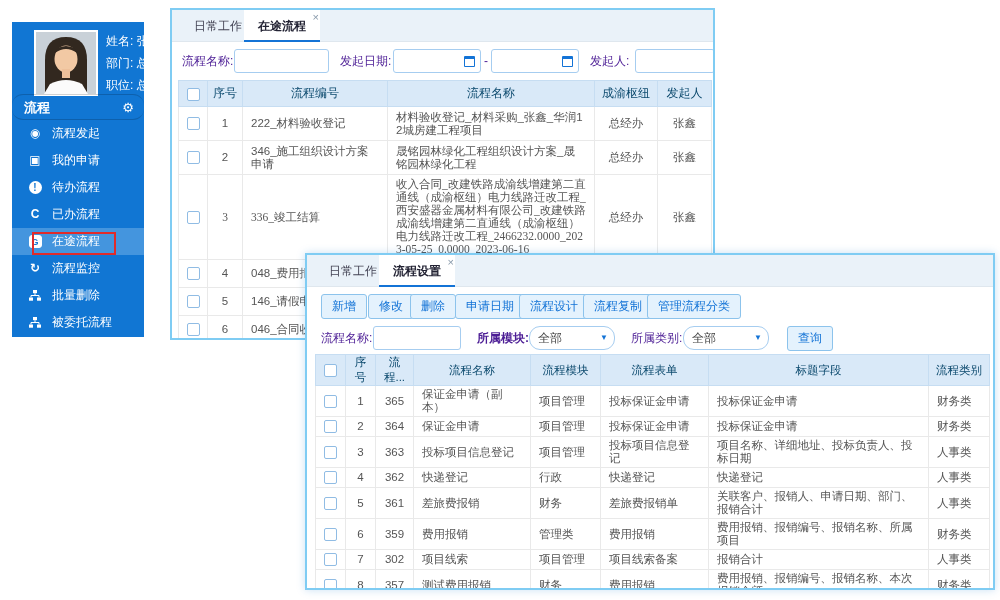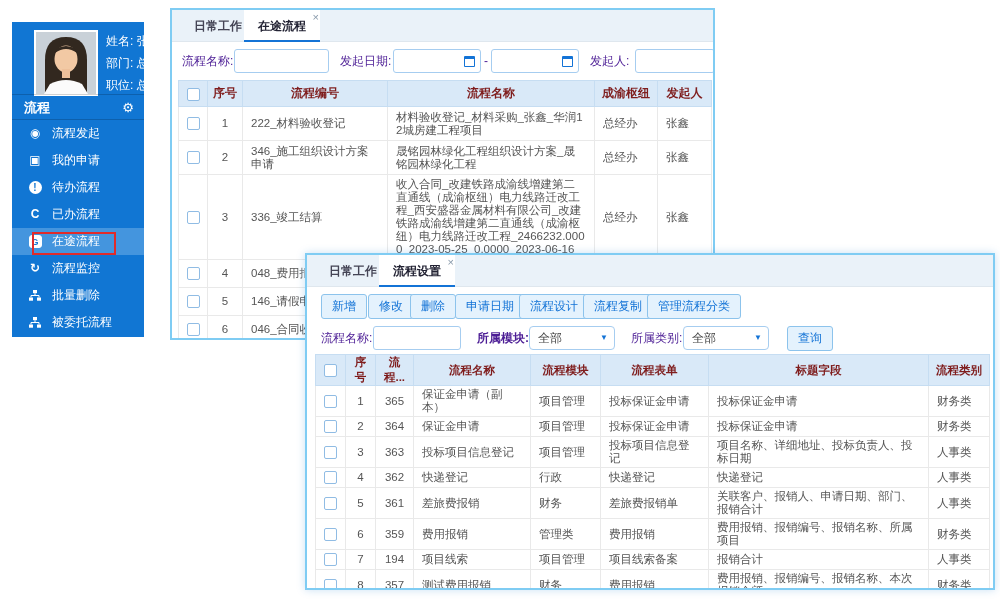--- a/index.html
+++ b/index.html
@@ -13,21 +13,21 @@
   
   .sidebar { position:absolute; left:12px; top:22px; width:132px; height:315px;
              background:#1176d3; color:#fff; z-index:1; }
   .photo { position:absolute; left:22px; top:8px; width:64px; height:66px;
            background:#fff; padding:2px; }
   .photo svg { display:block; width:60px; height:62px; }
   .profile-lines { position:absolute; left:94px; top:8px; }
   .profile-lines div { height:22px; line-height:22px; font-size:12px; white-space:nowrap; }
   .side-sec { position:absolute; left:0; top:72px; width:100%; height:26px;
               border-top:1px solid rgba(0,0,0,.18); border-bottom:1px solid rgba(0,0,0,.18);
-              line-height:25px; }
+              line-height:25px;border-radius:11px; }
   .side-sec .sec-title { font-weight:bold; font-size:13px; margin-left:12px; }
   .side-sec .gear { position:absolute; right:10px; top:0; font-size:13px; cursor:pointer; }
   .side-menu { position:absolute; left:0; top:98px; width:100%; }
   .side-item { height:27px; line-height:27px; position:relative; padding-left:40px;
                white-space:nowrap; cursor:pointer; font-size:12px; }
   .side-item.active { background:#4495de; }
   .side-item .ic { position:absolute; left:12px; top:0; width:22px; text-align:center;
                    font-size:12px; line-height:27px; }
   .ic-circle { display:inline-block; width:13px; height:13px; border-radius:50%;
                background:#fff; color:#1176d3; font-weight:bold; font-size:10px;
@@ -41,61 +41,61 @@
 
   
   .panel { position:absolute; background:#fff; border:2px solid #7fccf3; overflow:hidden; }
   .panel1 { left:170px; top:8px;  width:545px; height:332px; z-index:2; }
   .panel2 { left:305px; top:253px; width:690px; height:337px; z-index:3;
             box-shadow:0 0 8px rgba(40,130,210,.25); }
 
   .tabbar { position:absolute; left:0; top:0; right:0; height:32px; background:#eaf2f9;
             border-bottom:1px solid #dfe7ee; }
   .tab { position:absolute; top:0; height:32px; line-height:32px; padding:0 14px;
-         font-size:12px; color:#445; cursor:pointer;font-weight:bold; }
+         font-size:12px; color:#445; cursor:pointer; }
   .tab.t0 { left:8px; }
   .tab.t1 { left:72px; }
   .tab.active { background:#fff; font-weight:bold; color:#223;
                 border-bottom:2px solid #1373d6; }
   .tab .x { position:absolute; top:2px; right:1px; font-size:11px; line-height:11px;
             color:#8899aa; font-weight:normal; cursor:pointer; }
 
   
   .f-label { position:absolute; height:24px; line-height:24px; color:#4c1d95; white-space:nowrap; }
   .f-input { position:absolute; height:24px; border:1px solid #a6cdf0; border-radius:3px;
              background:#fff; }
   .f-input input { width:100%; height:100%; border:none; outline:none; background:transparent;
                    padding:0 6px; font-size:12px; }
   .date-wrap .cal { position:absolute; right:5px; top:6px; width:11px; height:11px;
                     border:1px solid #1373d6; border-top:3px solid #1373d6; border-radius:1px; }
-  .select { position:absolute; height:24px; border:1px solid #a6cdf0; border-radius:4px;
+  .select { position:absolute; height:24px; border:1px solid #a6cdf0; border-radius:11px;
             background:#fff; line-height:22px; padding:0 20px 0 8px; color:#444; cursor:pointer; }
   .select .caret { position:absolute; right:6px; top:0; line-height:22px; font-size:8px; color:#1373d6; }
 
   .btn { position:absolute; height:25px; line-height:23px; padding:0 10px;
          background:#e4f2fd; border:1px solid #8cc3ec; border-radius:3px;
          color:#1373d6; font-size:12px; text-align:center; cursor:pointer; white-space:nowrap; }
 
   
   table { border-collapse:collapse; table-layout:fixed; background:#fff; }
-  th { background:#d9e9f8; color:#7f1d1d; font-weight:bold; font-size:12px;
+  th { background:#d9e9f8; color:#0c4a6e; font-weight:normal; font-size:12px;
        border:1px solid #c6ddf2; padding:0 4px;margin-top:12px; }
   td { border:1px solid #e9e9e9; padding:3px 8px; line-height:13px; color:#555;
        font-size:11.5px; overflow:hidden; word-break:break-all; vertical-align:middle; }
   td.cbc, th.cbc { text-align:center; padding:0; }
   .cb { display:inline-block; width:13px; height:13px; border:1px solid #90bce4;
         border-radius:2px; background:#fff; vertical-align:middle; cursor:pointer; }
 
   .tbl1 { position:absolute; left:6px; top:70px; width:533px; }
   .tbl1 th { height:26px; }
   .tbl1 tr.r0 td, .tbl1 tr.r1 td { height:34px; }
-  .tbl1 tr.r2 td { height:84px; }
+  .tbl1 tr.r2 td { height:84px;font-family:Liberation Serif, serif; }
   .tbl1 tr.r3 td, .tbl1 tr.r4 td, .tbl1 tr.r5 td { height:28px; }
   .tbl1 td.c0 { text-align:center; }
-  .tbl1 td.c3, .tbl1 td.c4 { text-align:left; }
+  .tbl1 td.c3, .tbl1 td.c4 { text-align:center; }
 
   .tbl2 { position:absolute; left:8px; top:99px; width:674px; }
   .tbl2 th { height:22px; font-size:11.5px; }
   .tbl2 td { height:20px; padding:2px 8px; }
   .tbl2 td.c0, .tbl2 td.c1 { text-align:center; }
 
   .mini-svg { vertical-align:middle; }
 </style>
 </head>
 <body>
@@ -381,21 +381,21 @@
             <td class="c1">359</td>
             <td class="c2">费用报销</td>
             <td class="c3">管理类</td>
             <td class="c4">费用报销</td>
             <td class="c5">费用报销、报销编号、报销名称、所属项目</td>
             <td class="c6">财务类</td>
           </tr>
           <tr class="r6">
             <td class="cbc"><span class="cb"></span></td>
             <td class="c0">7</td>
-            <td class="c1">194</td>
+            <td class="c1">302</td>
             <td class="c2">项目线索</td>
             <td class="c3">项目管理</td>
             <td class="c4">项目线索备案</td>
             <td class="c5">报销合计</td>
             <td class="c6">人事类</td>
           </tr>
           <tr class="r7">
             <td class="cbc"><span class="cb"></span></td>
             <td class="c0">8</td>
             <td class="c1">357</td>

